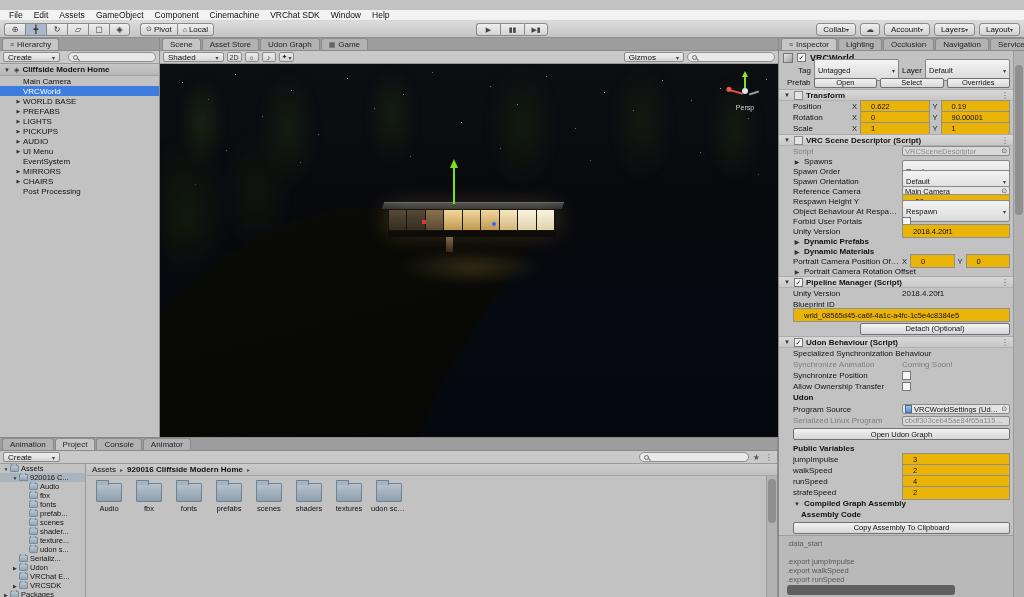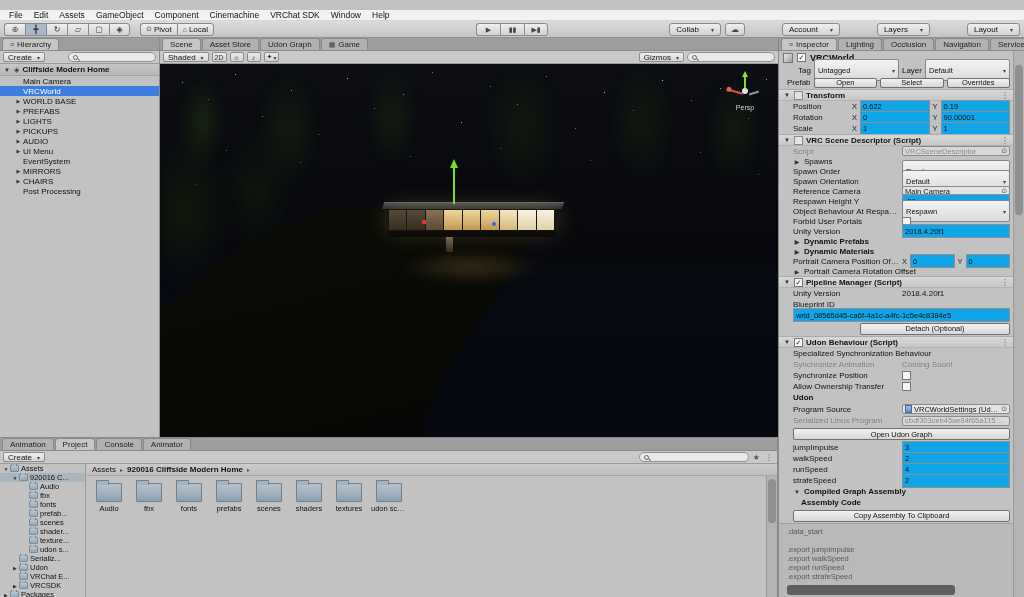--- a/index.html
+++ b/index.html
@@ -22,32 +22,32 @@
   .pair{display:flex;margin-left:10px;}
   .pairbtn{height:13px;border:1px solid #8a8a8a;border-right:none;background:linear-gradient(#efefef,#d2d2d2);display:flex;align-items:center;gap:2px;padding:0 5px;font-size:8px;}
   .pairbtn:first-child{border-radius:3px 0 0 3px;}
   .pairbtn:last-child{border-right:1px solid #8a8a8a;border-radius:0 3px 3px 0;}
   .picon{font-size:7px;color:#444;}
   .playgroup{position:absolute;left:50%;top:2px;transform:translateX(-50%);display:flex;}
   .pbtn{width:24px;height:13px;border:1px solid #8a8a8a;border-right:none;background:linear-gradient(#efefef,#d2d2d2);display:flex;align-items:center;justify-content:center;font-size:7px;color:#444;}
   .pbtn:first-child{border-radius:3px 0 0 3px;}
   .pbtn:last-child{border-right:1px solid #8a8a8a;border-radius:0 3px 3px 0;}
   .rightgroup{margin-left:auto;display:flex;align-items:center;gap:4px;}
-  .ddbtn{height:13px;border:1px solid #8a8a8a;border-radius:3px;background:linear-gradient(#efefef,#d2d2d2);display:flex;align-items:center;gap:12px;padding:0 6px;font-size:8px;margin-left:33px;}
+  .ddbtn{height:13px;border:1px solid #8a8a8a;border-radius:3px;background:linear-gradient(#efefef,#d2d2d2);display:flex;align-items:center;gap:0;padding:0 6px;font-size:8px;}
   .iconbtn{height:13px;width:20px;border:1px solid #8a8a8a;border-radius:3px;background:linear-gradient(#efefef,#d2d2d2);display:flex;align-items:center;justify-content:center;font-size:8px;color:#444;}
   .caret{font-size:6px;color:#444;}
 
   
   .panel{position:absolute;background:#c2c2c2;}
   .tabstrip{height:13px;background:#9d9d9d;display:flex;align-items:flex-end;padding-left:2px;gap:1px;border-bottom:1px solid #8a8a8a;}
   .tab{height:12px;line-height:11px;padding:0 7px;background:#b2b2b2;border:1px solid #8a8a8a;border-bottom:none;border-radius:3px 3px 0 0;font-size:8px;color:#222;display:flex;align-items:center;gap:3px;white-space:nowrap;}
   .tab.active{background:#c6c6c6;}
   .tabicon{font-size:7px;color:#444;}
   .toolrow{height:13px;background:#c9c9c9;border-bottom:1px solid #9b9b9b;display:flex;align-items:center;padding:0 3px;gap:3px;font-size:8px;}
-  .minidd{height:10px;border:1px solid #8b8b8b;border-radius:2px;background:linear-gradient(#f0f0f0,#d6d6d6);display:flex;align-items:center;gap:5px;padding:0 4px;font-size:8px;white-space:nowrap;}
+  .minidd{height:10px;border:1px solid #8b8b8b;border-radius:2px;background:linear-gradient(#f0f0f0,#d6d6d6);display:flex;align-items:center;gap:20px;padding:0 4px;font-size:8px;white-space:nowrap;}
   .minitggl{height:10px;min-width:14px;border:1px solid #8b8b8b;border-radius:2px;background:linear-gradient(#ececec,#d2d2d2);display:flex;align-items:center;justify-content:center;gap:1px;padding:0 2px;font-size:7px;color:#333;}
   .searchpill{height:10px;flex:0 0 88px;border:1px solid #8f8f8f;border-radius:5px;background:#e9e9e9;display:flex;align-items:center;padding:0 4px;gap:3px;}
   .searchpill.wide{flex:0 0 110px;}
   .mag{width:5px;height:5px;border:1px solid #666;border-radius:50%;position:relative;flex-shrink:0;}
   .mag::after{content:"";position:absolute;width:3px;height:1px;background:#666;transform:rotate(45deg);right:-3px;bottom:-1px;}
   .spacer{flex:1;}
   .hicon{color:#555;font-size:8px;padding:0 1px;}
   .fold{font-size:6px;color:#333;width:8px;text-align:center;flex-shrink:0;}
 
   
@@ -121,21 +121,21 @@
   .irow.r15{height:15px;}
   .irow.r16{height:16px;}
   .irow.right{justify-content:flex-end;}
   .objhead{height:13px;padding-left:4px;gap:4px;}
   .cube{width:10px;height:10px;background:linear-gradient(135deg,#e8e8e8,#9f9f9f);border:1px solid #777;flex-shrink:0;}
   .objname{font-size:9px;}
   .tlab{flex-shrink:0;}
   .ilbl{flex:0 0 106px;overflow:hidden;white-space:nowrap;text-overflow:ellipsis;}
   .ilbl60{flex:0 0 56px;overflow:hidden;white-space:nowrap;}
   .grow{flex:1;min-width:0;}
-  .tfield{height:14px;background:#0ea5e9;border:1px solid #8f8f8f;padding:0 2px;font-size:7.5px;display:flex;align-items:center;overflow:hidden;white-space:nowrap;}
+  .tfield{height:14px;background:#eab308;border:1px solid #8f8f8f;padding:0 10px;font-size:7.5px;display:flex;align-items:center;overflow:hidden;white-space:nowrap;}
   .dd{height:22px;background:linear-gradient(#f4f4f4,#dadada);border:1px solid #858585;border-radius:2px;display:flex;align-items:center;justify-content:space-between;padding:0 3px;overflow:hidden;white-space:nowrap;font-size:7.5px;}
   .objf{height:10px;background:#e4e4e4;border:1px solid #8a8a8a;border-radius:2px;display:flex;align-items:center;gap:2px;padding:0 2px;overflow:hidden;white-space:nowrap;font-size:7.5px;}
   .objf.disabled{color:#8a8a8a;background:#d8d8d8;}
   .ofv{flex:1;overflow:hidden;white-space:nowrap;text-overflow:ellipsis;}
   .picker{font-size:7px;color:#555;flex-shrink:0;}
   .blueicon{width:7px;height:8px;background:linear-gradient(#9ec2ee,#5b8ed0);border:1px solid #47699a;flex-shrink:0;}
   .chk{width:9px;height:9px;background:#f6f6f6;border:1px solid #777;display:flex;align-items:center;justify-content:center;font-size:7px;line-height:7px;color:#222;flex-shrink:0;}
   .chead{display:flex;align-items:center;height:12px;background:linear-gradient(#d8d8d8,#c7c7c7);border-top:1px solid #ababab;border-bottom:1px solid #b2b2b2;font-size:8px;padding:0 4px;gap:3px;flex-shrink:0;}
   .chead b{overflow:hidden;white-space:nowrap;}
   .cicon{width:9px;height:9px;border:1px solid #888;background:#e3e3e3;flex-shrink:0;}
@@ -615,20 +615,23 @@
       </div>
       <div class="irow">
         <span class="ilbl gray">Serialized Linux Program</span>
         <div class="objf grow disabled">
             <span class="ofv">cbdf303ceb45ae84f65a11591f741734 (Seria</span>
           </div>
       </div>
       <div class="irow r16">
         <div class="btn tall grow">Open Udon Graph</div>
       </div>
+      <div class="irow r12 boldrow">
+        <span>Public Variables</span>
+      </div>
       <div class="irow">
         <span class="ilbl">jumpImpulse</span>
         <div class="tfield grow">3</div>
       </div>
       <div class="irow">
         <span class="ilbl">walkSpeed</span>
         <div class="tfield grow">2</div>
       </div>
       <div class="irow">
         <span class="ilbl">runSpeed</span>

